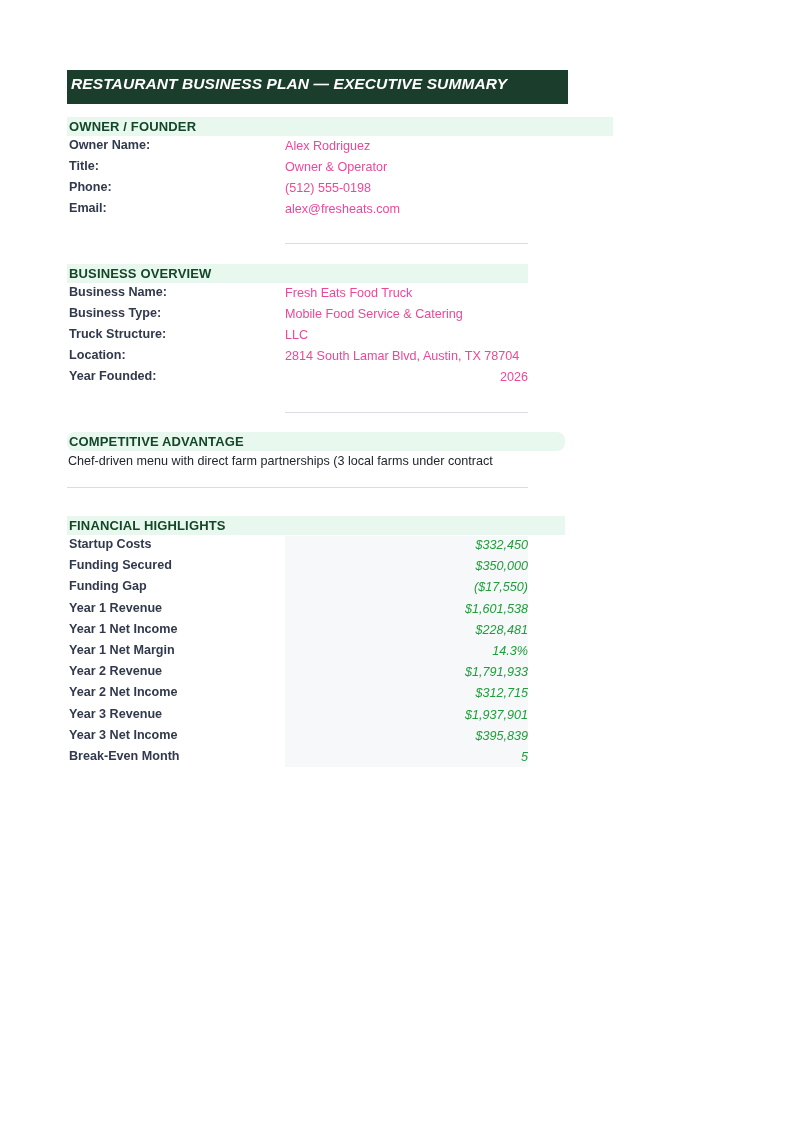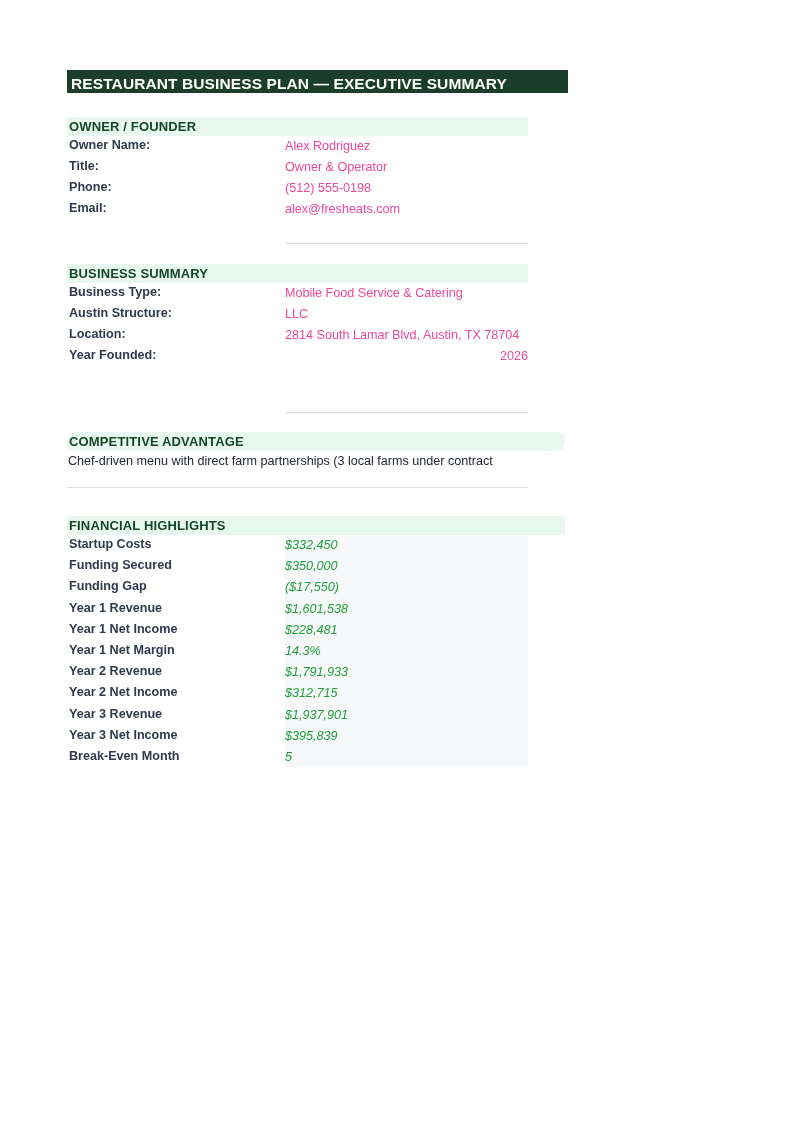--- a/index.html
+++ b/index.html
@@ -23,24 +23,25 @@
     height: 1124px;
     background: #ffffff;
   }
 
   
   .title-bar {
     position: absolute;
     left: 67px;
     top: 70px;
     width: 501px;
-    height: 23px;
+    height: 34px;
     background: #1b3d2c;
     overflow: hidden;
     white-space: nowrap;
+    font-style: italic;
   }
   .title-bar .title-text {
     position: absolute;
     left: 4px;
     top: 5px;
     color: #ffffff;
     font-size: 15.5px;
     font-weight: bold;
     letter-spacing: 0.1px;
     white-space: nowrap;
@@ -151,38 +152,38 @@
     color: #31394d;
     font-size: 12.6px;
     font-weight: bold;
     white-space: nowrap;
   }
   .fin-row .fin-val {
     position: absolute;
     left: 218px;
     top: 3px;
     width: 243px;
-    text-align: left;
+    text-align: right;
     color: #1f9e3a;
     font-size: 12.6px;
     font-style: italic;
     white-space: nowrap;
   }
 </style>
 </head>
 <body>
 
 <div class="sheet">
 
   <div class="title-bar">
     <span class="title-text">RESTAURANT BUSINESS PLAN — EXECUTIVE SUMMARY</span>
   </div>
 
   <div class="section" style="top:117px;">
-    <div class="section-bar" style="width:461px;">
+    <div class="section-bar" style="width:546px;">
       <span class="section-title">OWNER / FOUNDER</span>
     </div>
 
     <div class="row">
       <span class="lbl">Owner Name:</span>
       <span class="val clip">Alex Rodriguez</span>
     </div>
     <div class="row">
       <span class="lbl">Title:</span>
       <span class="val clip">Owner &amp; Operator</span>
@@ -193,29 +194,33 @@
     </div>
     <div class="row">
       <span class="lbl">Email:</span>
       <span class="val clip">alex@fresheats.com</span>
     </div>
   </div>
   <div class="rule" style="left:285px; top:243px; width:243px;"></div>
 
   <div class="section" style="top:264px;">
     <div class="section-bar" style="width:461px;">
-      <span class="section-title">BUSINESS SUMMARY</span>
-    </div>
-
+      <span class="section-title">BUSINESS OVERVIEW</span>
+    </div>
+
+    <div class="row">
+      <span class="lbl">Business Name:</span>
+      <span class="val clip">Fresh Eats Food Truck</span>
+    </div>
     <div class="row">
       <span class="lbl">Business Type:</span>
       <span class="val clip">Mobile Food Service &amp; Catering</span>
     </div>
     <div class="row">
-      <span class="lbl">Austin Structure:</span>
+      <span class="lbl">Truck Structure:</span>
       <span class="val clip">LLC</span>
     </div>
     <div class="row">
       <span class="lbl">Location:</span>
       <span class="val clip">2814 South Lamar Blvd, Austin, TX 78704</span>
     </div>
     <div class="row">
       <span class="lbl">Year Founded:</span>
       <span class="val right">2026</span>
     </div>

